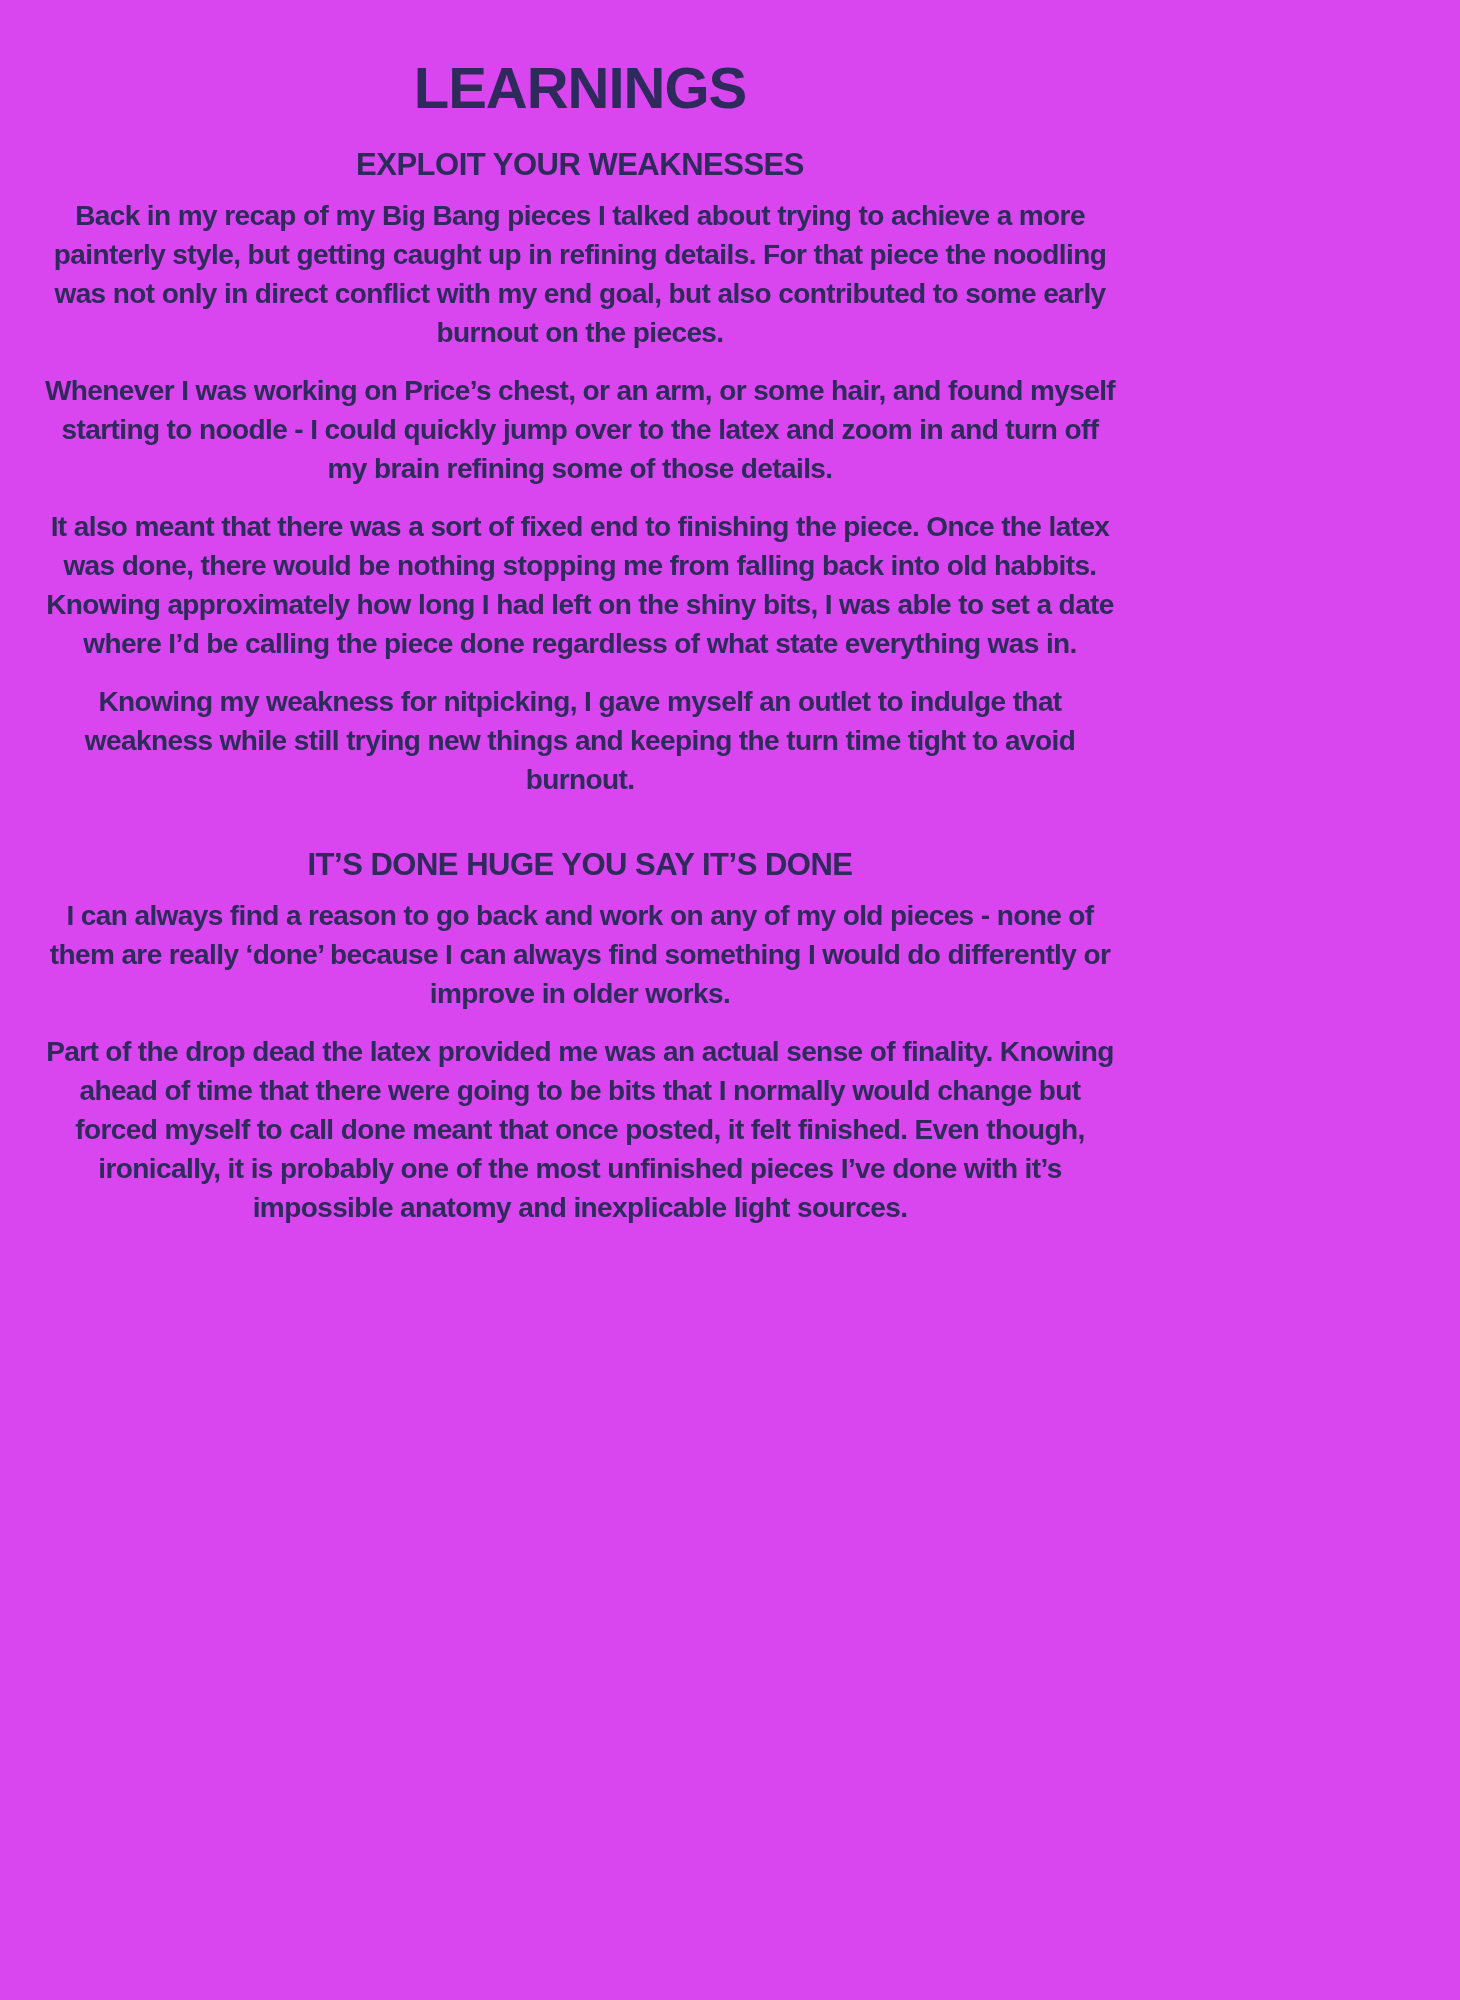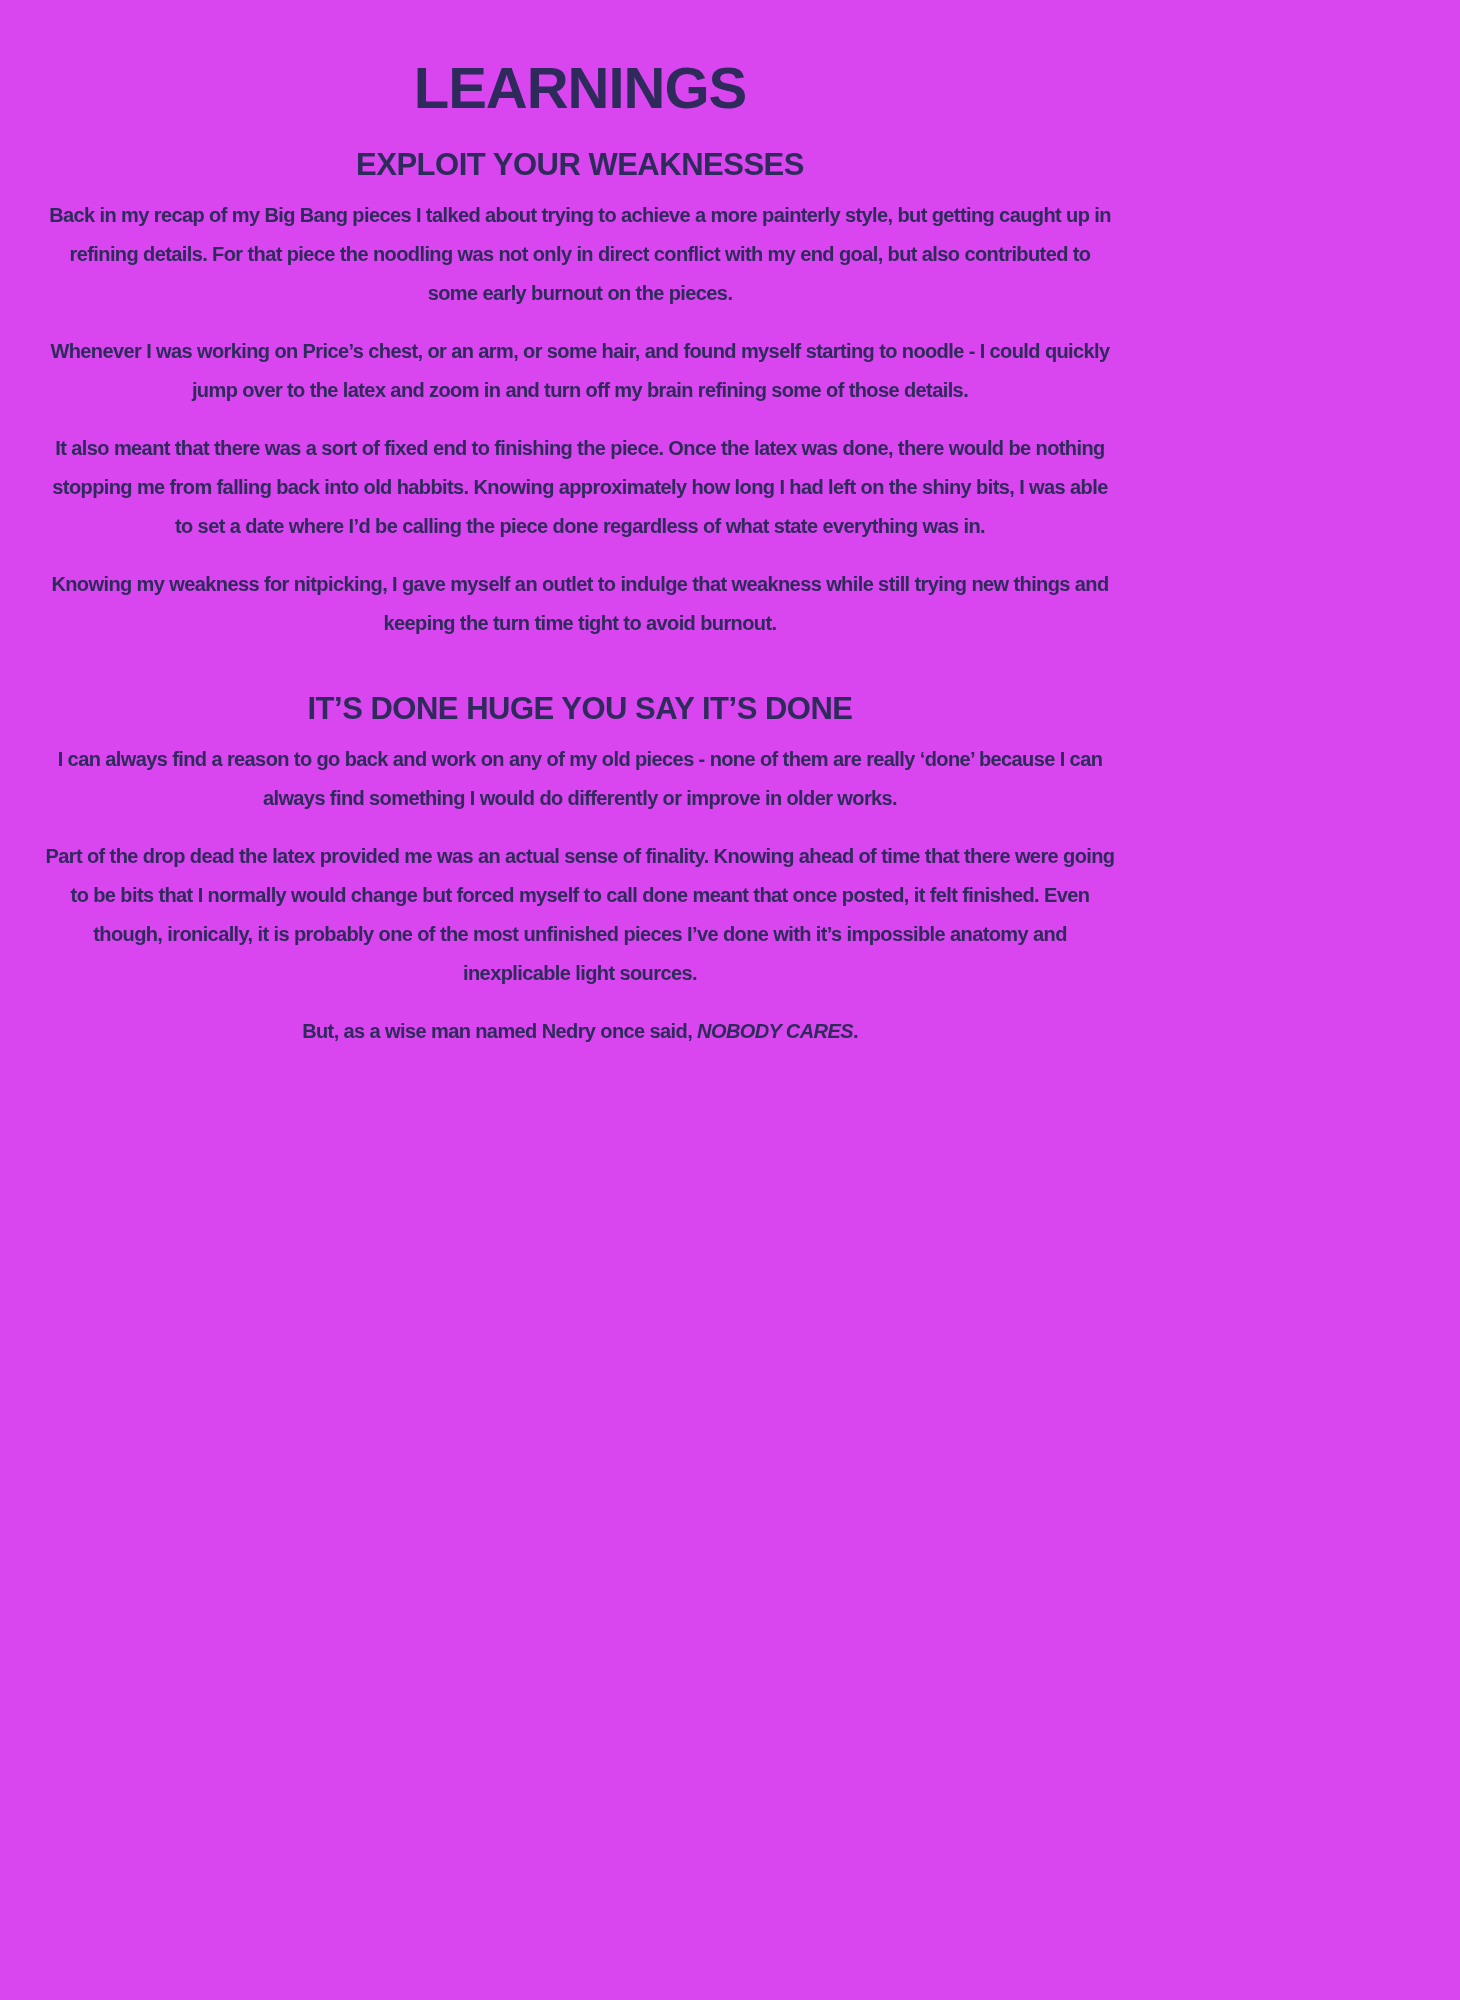--- a/index.html
+++ b/index.html
@@ -38,21 +38,21 @@
     font-size: 31px;
     line-height: 39px;
     margin: 0 0 12px 0;
     letter-spacing: -0.5px;
     font-stretch: semi-condensed;
   }
   .section-heading.second {
     margin-top: 46px;
   }
   .para {
-    font-size: 20px;
+    font-size: 28px;
     line-height: 39px;
     margin: 0 0 19px 0;
     letter-spacing: -0.6px;
     font-stretch: semi-condensed;
   }
   .para:last-child { margin-bottom: 0; }
   .closing {
     margin-top: 7px;
   }
   .italic-part {
@@ -72,17 +72,16 @@
     <p class="para">Back in my recap of my Big Bang pieces I talked about trying to achieve a more painterly style, but getting caught up in refining details. For that piece the noodling was not only in direct conflict with my end goal, but also contributed to some early burnout on the pieces.</p>
     <p class="para">Whenever I was working on Price’s chest, or an arm, or some hair, and found myself starting to noodle - I could quickly jump over to the latex and zoom in and turn off my brain refining some of those details.</p>
     <p class="para">It also meant that there was a sort of fixed end to finishing the piece. Once the latex was done, there would be nothing stopping me from falling back into old habbits. Knowing approximately how long I had left on the shiny bits, I was able to set a date where I’d be calling the piece done regardless of what state everything was in.</p>
     <p class="para">Knowing my weakness for nitpicking, I gave myself an outlet to indulge that weakness while still trying new things and keeping the turn time tight to avoid burnout.</p>
 
     <h2 class="section-heading second">IT’S DONE HUGE YOU SAY IT’S DONE</h2>
 
     <p class="para">I can always find a reason to go back and work on any of my old pieces - none of them are really ‘done’ because I can always find something I would do differently or improve in older works.</p>
     <p class="para">Part of the drop dead the latex provided me was an actual sense of finality. Knowing ahead of time that there were going to be bits that I normally would change but forced myself to call done meant that once posted, it felt finished. Even though, ironically, it is probably one of the most unfinished pieces I’ve done with it’s impossible anatomy and inexplicable light sources.</p>
 
-    <p class="para"><span>But, as a wise man named Nedry once said, </span><span class="italic-part">NOBODY CARES</span><span>.</span></p>
 
 
   </div>
 </div>
 
 </body></html>

